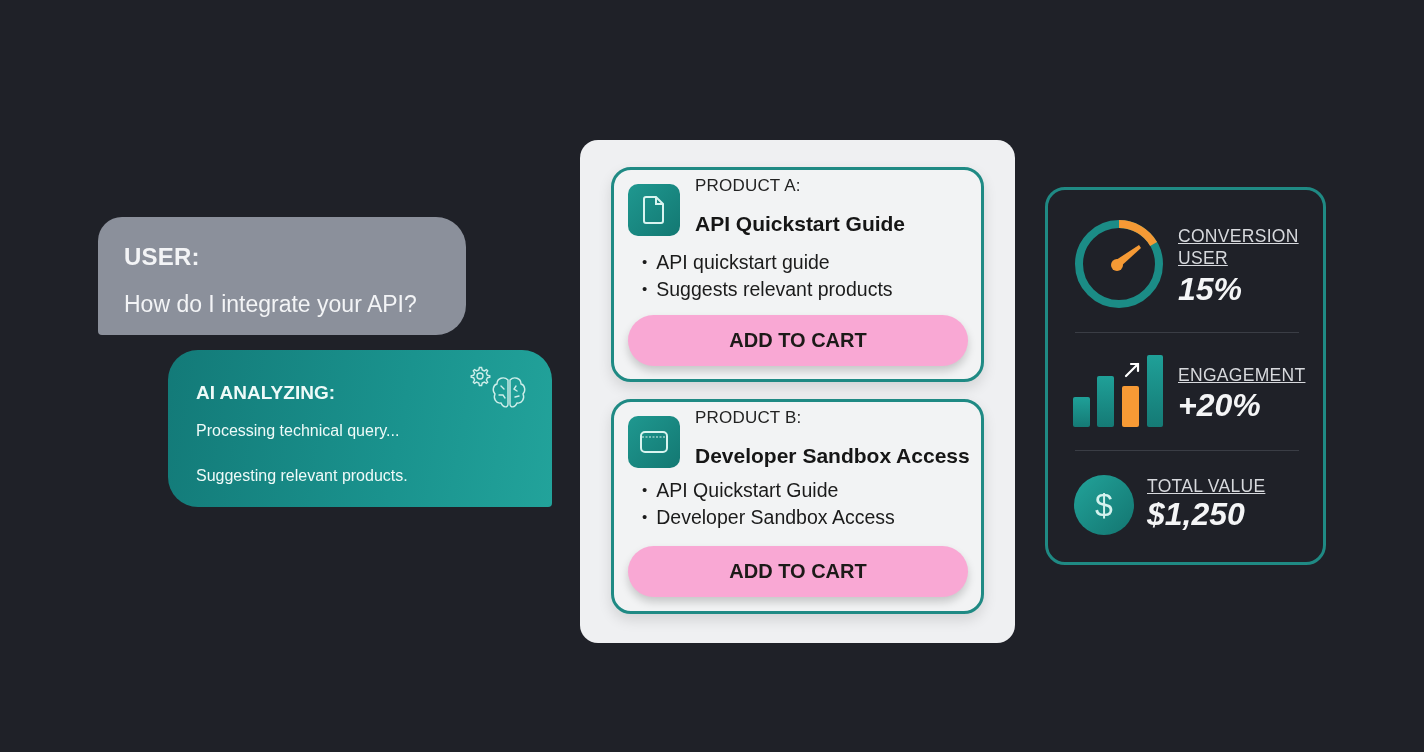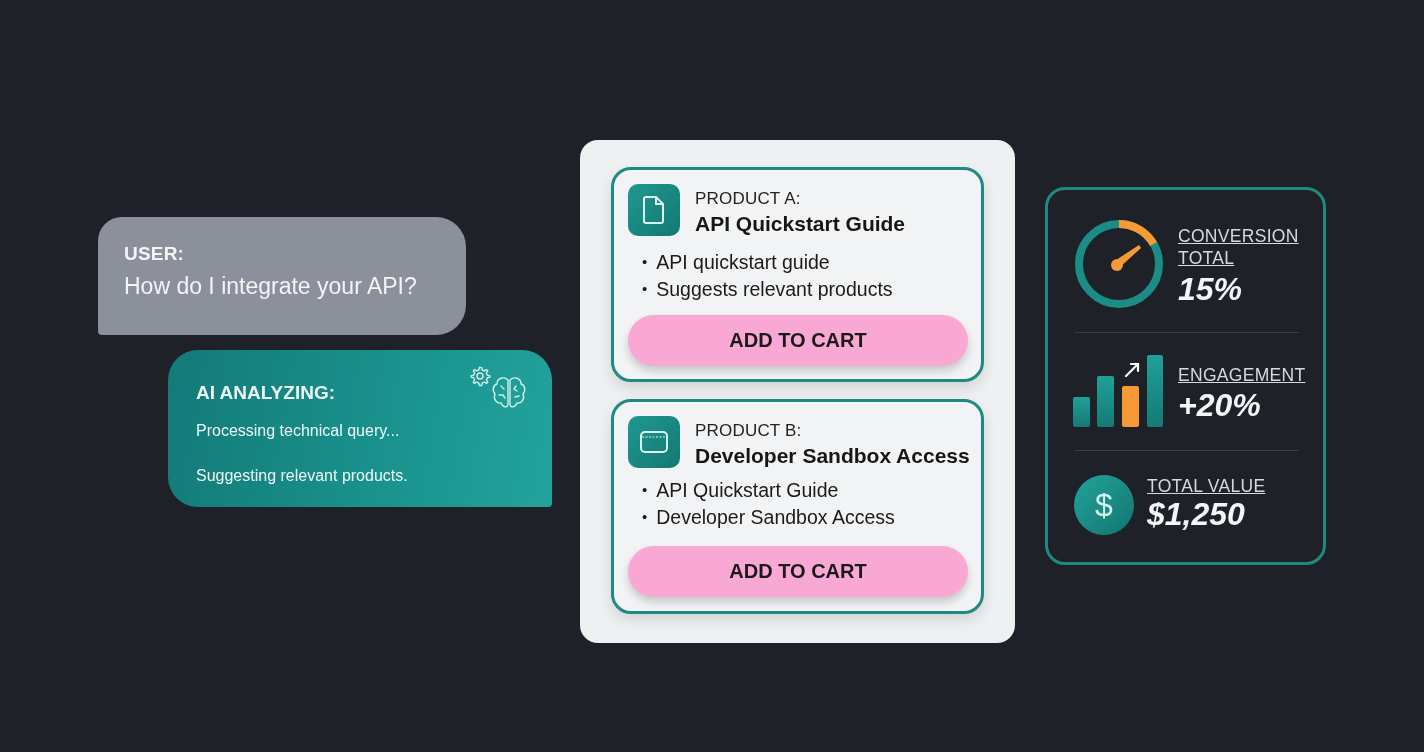--- a/index.html
+++ b/index.html
@@ -15,22 +15,22 @@
   .user-bubble {
     left: 98px; top: 217px; width: 368px; height: 118px;
     background: #8b909b;
     border-radius: 22px 30px 30px 0;
     border-top-left-radius: 24px;
     border-bottom-left-radius: 4px;
     border-bottom-right-radius: 30px;
     color: #f3f4f6;
     padding: 26px 26px;
   }
-  .user-bubble .label { font-size: 19px; font-weight: bold; letter-spacing: 0.2px; }
-  .user-bubble .msg { font-size: 23px; margin-top: 8px; }
+  .user-bubble .label { font-size: 24px; font-weight: bold; letter-spacing: 0.2px; }
+  .user-bubble .msg { font-size: 23px; margin-top: 20px; }
 
   
   .ai-bubble {
     left: 168px; top: 350px; width: 384px; height: 157px;
     background: linear-gradient(100deg, #137a78 0%, #1a938e 60%, #22a39b 100%);
     border-radius: 30px 30px 4px 30px;
     color: #eefaf8;
     padding: 30px 28px;
   }
   .ai-bubble .label { font-size: 19px; font-weight: bold; margin-top: 2px; }
@@ -52,21 +52,21 @@
     box-shadow: 0 6px 14px rgba(0,0,0,0.12);
   }
   .product-card.a { top: 27px; }
   .product-card.b { top: 259px; }
   .p-icon {
     position: absolute; left: 14px; top: 14px; width: 52px; height: 52px;
     border-radius: 10px;
     background: linear-gradient(135deg, #1f9890, #137872);
     display: flex; align-items: center; justify-content: center;
   }
-  .p-tag { position: absolute; left: 81px; top: 19px; font-size: 17px; color: #222; letter-spacing: 0.2px; }
+  .p-tag { position: absolute; left: 81px; top: 6px; font-size: 17px; color: #222; letter-spacing: 0.2px; }
   .p-title { position: absolute; left: 81px; top: 42px; font-size: 21px; font-weight: bold; color: #161616; white-space: nowrap; }
   .p-bullets { position: absolute; left: 28px; top: 80px; list-style: none; }
   .p-bullets li { font-size: 19.5px; color: #1b1b1b; line-height: 25.5px; }
   .p-bullets li::before { content: "\2022"; margin-right: 9px; font-size: 15px; position: relative; top: -2px; }
   .cart-btn {
     position: absolute; left: 14px; top: 145px; width: 340px; height: 51px;
     background: #f9a8d4;
     border-radius: 26px;
     border: none;
     font-family: "Liberation Sans", "DejaVu Sans", sans-serif;
@@ -155,21 +155,21 @@
   <div class="abs" style="left:25px; top:28px;">
     <svg width="92" height="92" viewBox="0 0 92 92">
       <circle cx="46" cy="46" r="40" fill="none" stroke="#1b8c86" stroke-width="8"></circle>
       <path d="M46 6 A40 40 0 0 1 80.6 26" fill="none" stroke="#f59a35" stroke-width="8"></path>
       <path d="M40 44 L66 27 L68 30 L46 50 Z" fill="#f59a35"></path>
       <circle cx="44" cy="47" r="6" fill="#f59a35"></circle>
     </svg>
   </div>
   <div class="metric-label" style="left:130px; top:35px;">
     <div>CONVERSION</div>
-    <div>TOTAL</div>
+    <div>USER</div>
   </div>
   <div class="metric-value" style="left:130px; top:81px;">15%</div>
 
   <div class="divider" style="top:142px;"></div>
 
   <div class="abs" style="left:25px; top:162px;">
     <svg width="96" height="80" viewBox="0 0 96 80">
       <defs>
         <linearGradient id="tg" x1="0" y1="0" x2="0" y2="1">
           <stop offset="0" stop-color="#1fa098"></stop>

